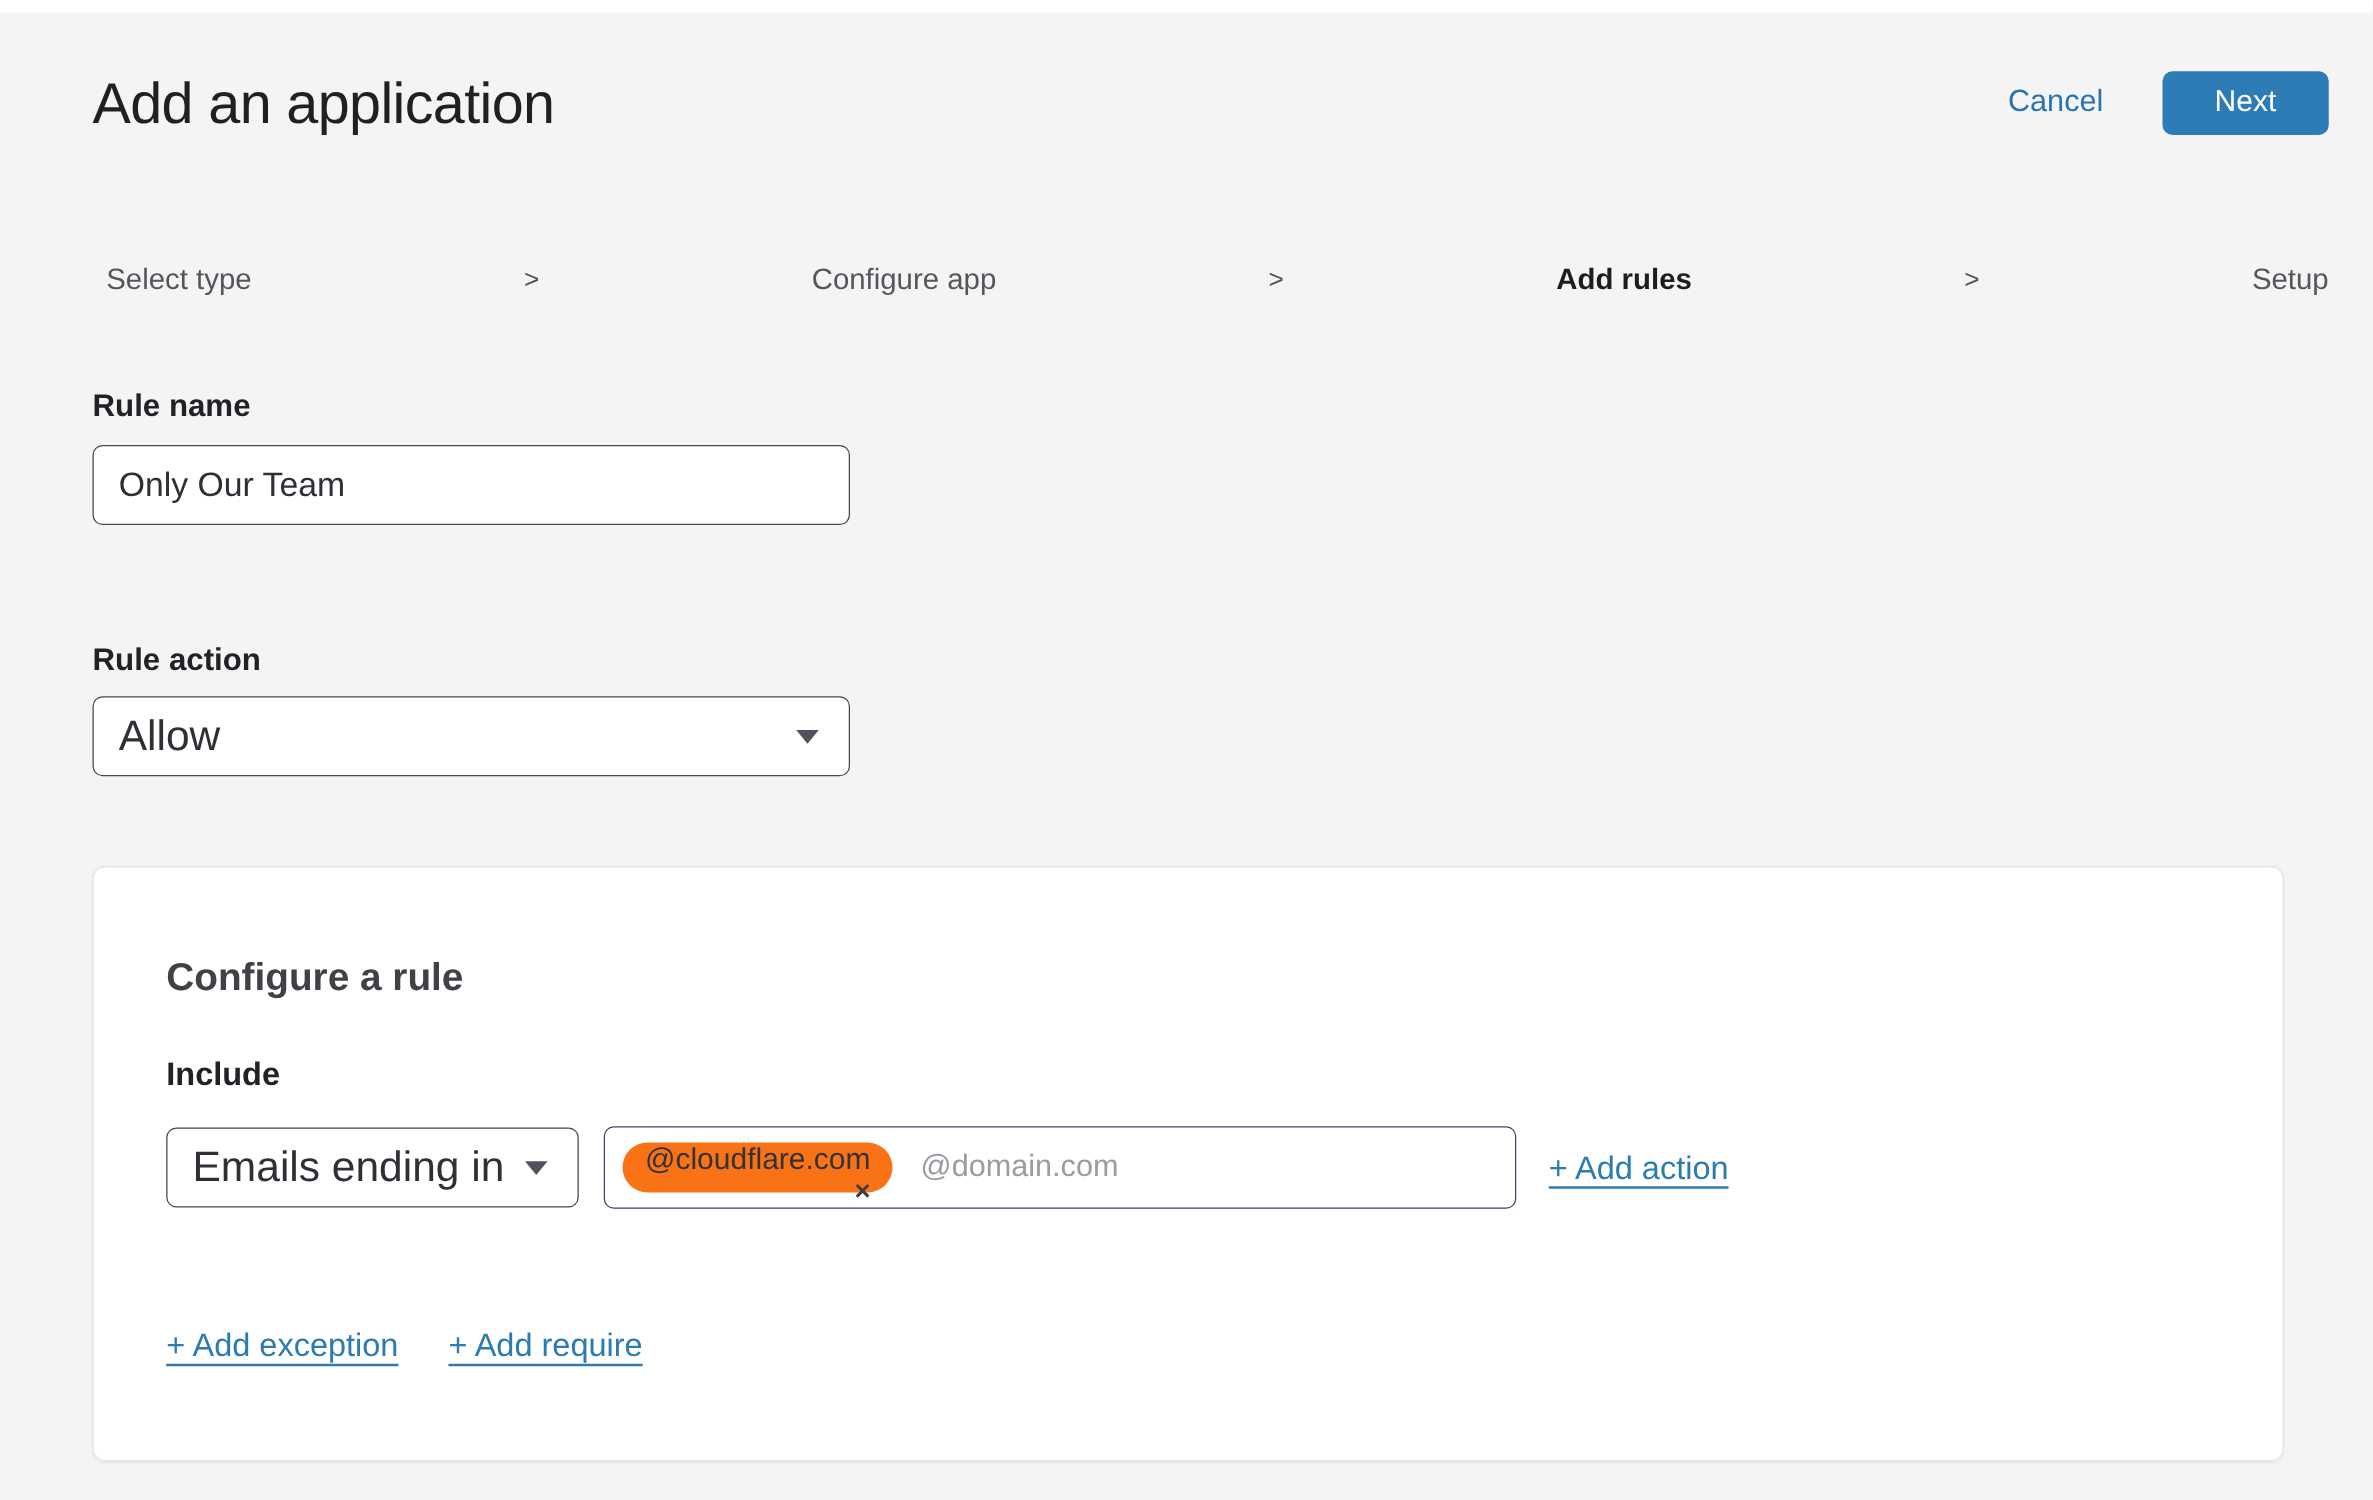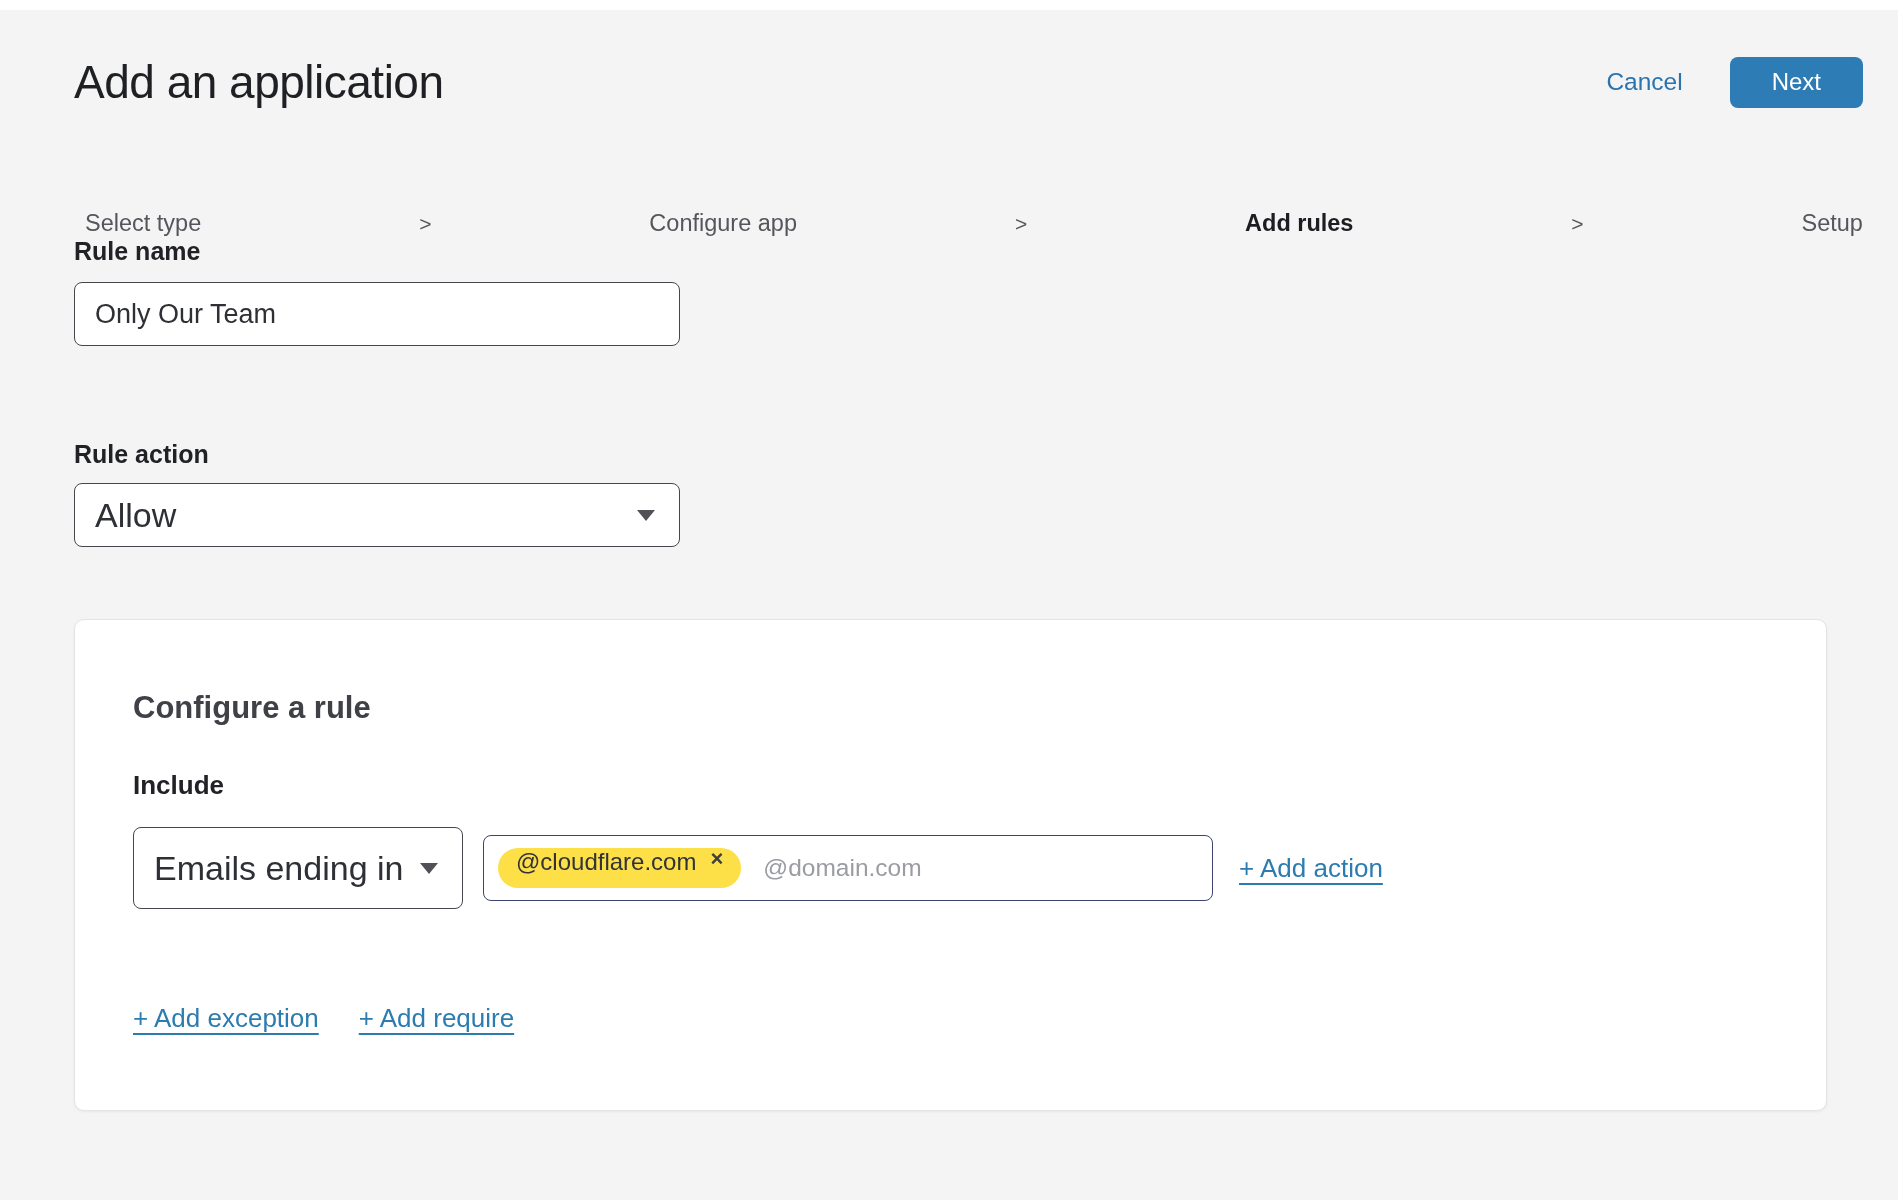--- a/index.html
+++ b/index.html
@@ -60,21 +60,21 @@
   .breadcrumb .step { cursor: default; }
   .breadcrumb .step.active { color: #1c1d21; font-weight: 700; }
   .breadcrumb .sep { color: #55565b; font-size: 21px; }
 
   
   .field-label {
     font-size: 25px;
     font-weight: 700;
     color: #212226;
   }
-  .rule-name-section { }
+  .rule-name-section { margin-top: 74px; }
   .rule-action-section { margin-top: 94px; }
   .text-input {
     display: block;
     margin-top: 16px;
     width: 606px;
     height: 64px;
     background: #ffffff;
     border: 1.5px solid #46474c;
     border-radius: 8px;
     padding: 0 20px;
@@ -128,44 +128,45 @@
     color: #212226;
   }
   .include-row {
     margin-top: 26px;
     display: flex;
     align-items: center;
   }
   .selector-select {
     margin-top: 0;
     width: 330px;
-    height: 82px;
+    height: 64px;
     flex: none;
   }
   .tag-input {
     margin-left: 20px;
     width: 730px;
     height: 66px;
     background: #ffffff;
     border: 1.5px solid #3d4470;
     border-radius: 8px;
     display: flex;
     align-items: center;
     padding: 0 14px;
   }
   .tag-pill {
     display: inline-flex;
-    align-items: flex-start;
+    align-items: flex-end;
     height: 40px;
-    background: #fde047;
+    background: #f97316;
     border-radius: 20px;
     padding: 0 18px;
     font-size: 24px;
     color: #313338;
     white-space: nowrap;
+    flex-direction: column;
   }
   .tag-remove {
     margin-left: 14px;
     font-size: 22px;
     font-weight: 700;
     color: #3c3e44;
     cursor: pointer;
     line-height: 1;
   }
   .tag-text-input {

